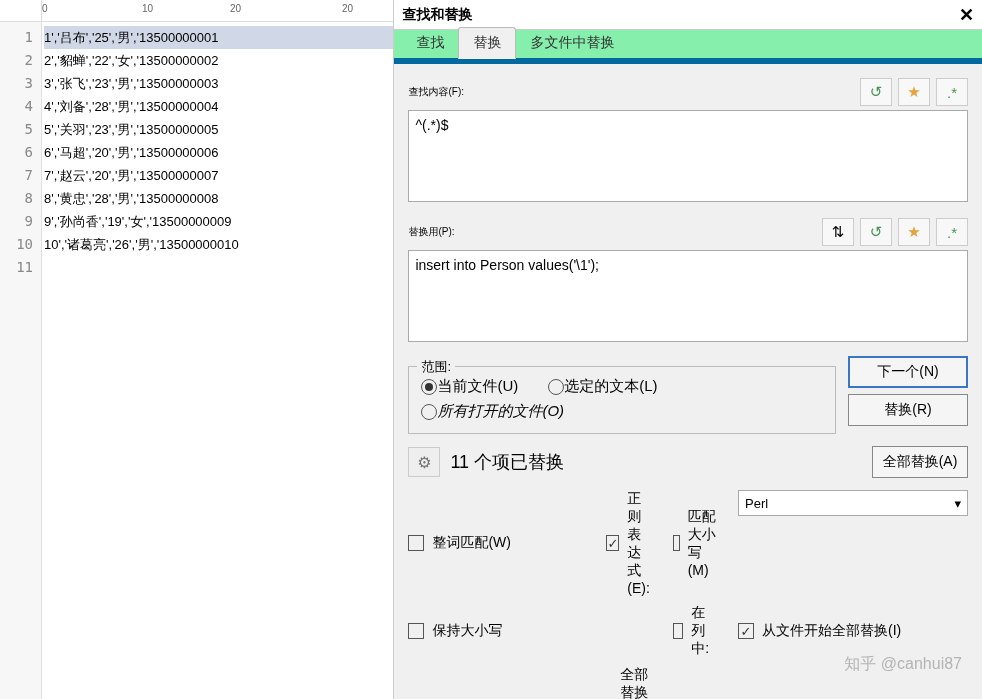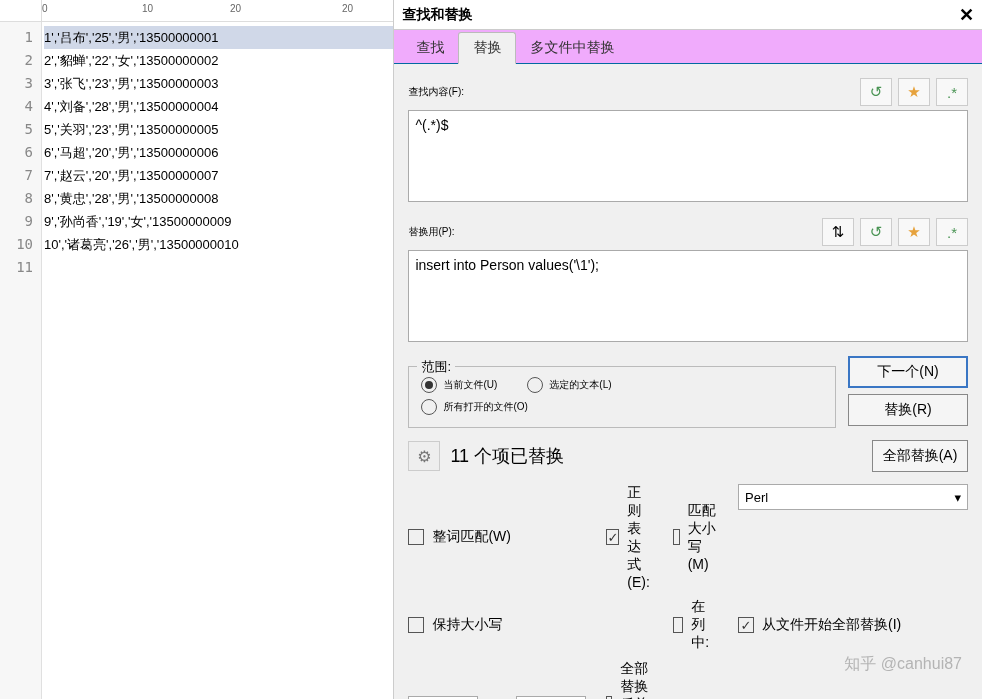--- a/index.html
+++ b/index.html
@@ -16,33 +16,33 @@
 .ruler-body span{position:absolute;top:3px;}
 .editor{flex:1;display:flex;background:#fff;}
 .gutter{width:42px;background:#f7f7f7;border-right:1px solid #e0e0e0;text-align:right;padding-right:8px;padding-top:4px;}
 .gutter div{font-size:14px;color:#888;line-height:23px;font-family:Consolas,monospace;}
 .code{flex:1;padding-top:4px;padding-left:2px;font-family:Consolas,"Microsoft YaHei",monospace;font-size:13px;line-height:23px;}
 .line.sel{background:#d0d8e8;}
 .line{white-space:pre;}
 .right{flex:1;height:100%;background:#f0f0f0;display:flex;flex-direction:column;}
 .dlg-title{height:30px;background:#fff;border-bottom:1px solid #ccc;display:flex;align-items:center;padding:0 8px;font-size:14px;font-weight:bold;}
 .dlg-title .close{margin-left:auto;font-size:18px;font-weight:bold;cursor:pointer;}
-.dlg-tabs{height:34px;background:#f0abfc;display:flex;align-items:flex-end;padding-left:8px;border-bottom:1px solid #0369a1;}
+.dlg-tabs{height:34px;background:#86efac;display:flex;align-items:flex-end;padding-left:8px;border-bottom:6px solid #0369a1;}
 .dlg-tab{padding:6px 14px;font-size:14px;color:#333;cursor:pointer;}
 .dlg-tab.active{background:#f0f0f0;border:1px solid #bbb;border-bottom:1px solid #f0f0f0;border-radius:3px 3px 0 0;margin-bottom:-1px;font-family:Liberation Mono, monospace;}
 .dlg-body{flex:1;padding:14px;overflow:auto;}
 .field-row{margin-bottom:6px;}
 .field-header{display:flex;align-items:center;margin-bottom:4px;}
 .field-label{font-size:10px;flex:1;}
 .icon-btn{width:32px;height:28px;border:1px solid #ccc;background:#f8f8f8;margin-left:6px;display:flex;align-items:center;justify-content:center;cursor:pointer;font-size:15px;}
 .textarea{width:100%;height:92px;border:1px solid #aaa;background:#fff;padding:6px;font-size:14px;font-family:Arial;resize:none;overflow-y:scroll;}
 .fieldset{border:1px solid #bbb;padding:10px 12px 12px;margin-top:10px;position:relative;}
 .fieldset-label{position:absolute;top:-9px;left:8px;background:#f0f0f0;padding:0 4px;font-size:13px;}
 .radio-area{display:flex;flex-wrap:wrap;gap:6px 30px;}
-.radio-item{display:flex;align-items:center;font-size:10px;gap:6px;}
+.radio-item{display:flex;align-items:center;font-size:15px;gap:0;}
 .radio{width:16px;height:16px;border:1px solid #555;border-radius:50%;display:flex;align-items:center;justify-content:center;}
 .radio.on::after{content:"";width:8px;height:8px;background:#333;border-radius:50%;}
 .scope-row{display:flex;align-items:flex-start;gap:12px;}
 .scope-left{flex:1;}
 .scope-right{display:flex;flex-direction:column;gap:6px;border-radius:11px;}
 .btn{width:120px;height:32px;border:1px solid #888;background:#f5f5f5;font-size:14px;cursor:pointer;}
 .btn.primary{border:2px solid #3a76c4;}
 .status-row{display:flex;align-items:center;gap:10px;margin:12px 0;}
 .status-row .btn{width:96px;}
 .gear{width:32px;height:30px;border:1px solid #ccc;background:#eee;display:flex;align-items:center;justify-content:center;font-size:16px;color:#777;}
@@ -138,21 +138,21 @@
             <span class="fieldset-label">范围:</span>
             <div class="radio-area">
               <div class="radio-item">
                   <span class="radio on"></span>
                   <span>当前文件(U)</span>
                 </div>
               <div class="radio-item">
                   <span class="radio"></span>
                   <span>选定的文本(L)</span>
                 </div>
-              <div class="radio-item" style="width:100%;">
+              <div class="radio-item" style="width:100%;font-style:italic;">
                   <span class="radio"></span>
                   <span>所有打开的文件(O)</span>
                 </div>
             </div>
           </div>
         </div>
         <div class="scope-right">
           <button class="btn primary">下一个(N)</button>
           <button class="btn">替换(R)</button>
         </div>

